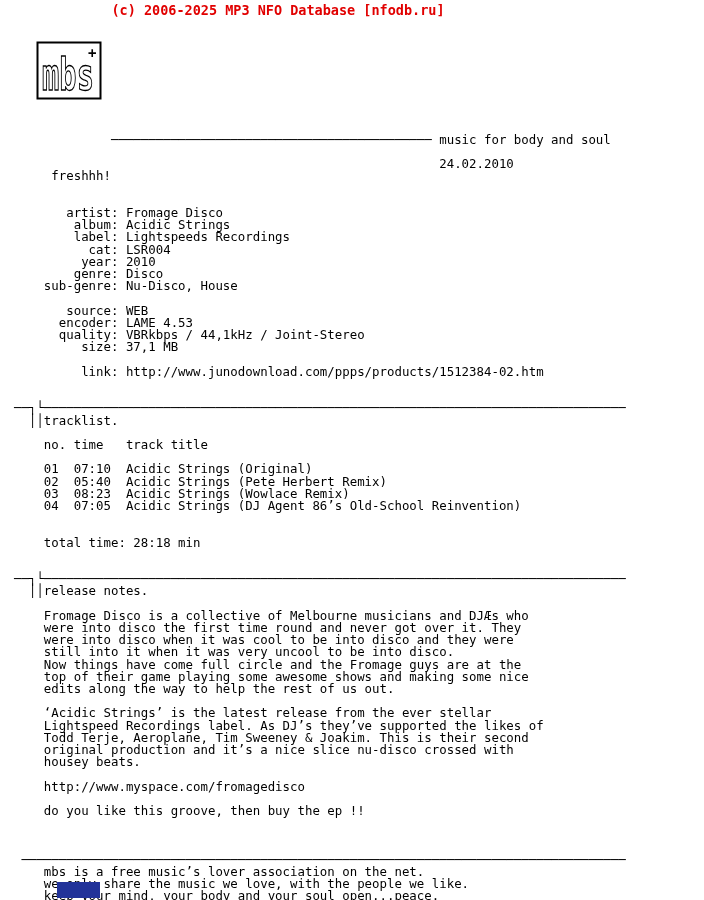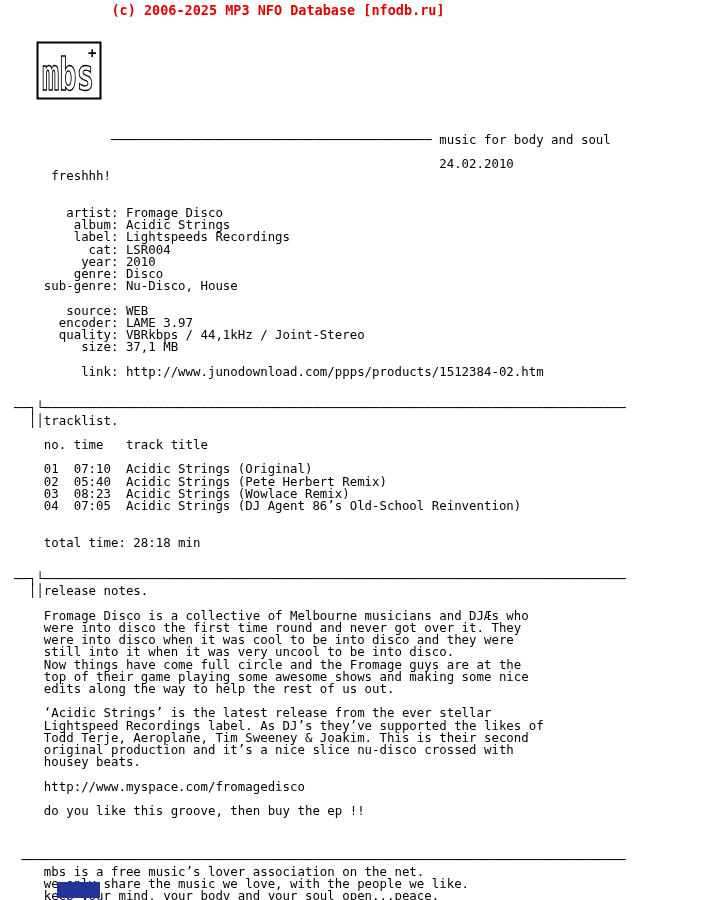--- a/index.html
+++ b/index.html
@@ -49,21 +49,21 @@
 </div>
   <div class="blk">       artist: Fromage Disco
         album: Acidic Strings
         label: Lightspeeds Recordings
           cat: LSR004
          year: 2010
         genre: Disco
     sub-genre: Nu-Disco, House
 
        source: WEB
-      encoder: LAME 3.97
+      encoder: LAME 4.53
       quality: VBRkbps / 44,1kHz / Joint-Stereo
          size: 37,1 MB
 
          link: http://www.junodownload.com/ppps/products/1512384-02.htm</div>
   <div class="blk">──┐└──────────────────────────────────────────────────────────────────────────────
   ││tracklist.
 
     no. time   track title
 
     01  07:10  Acidic Strings (Original)

